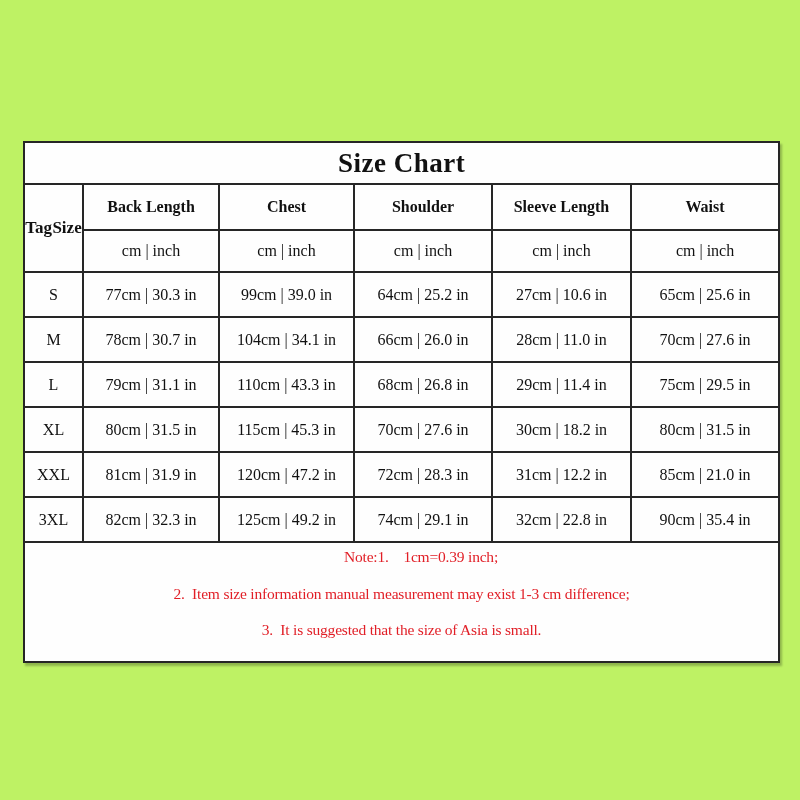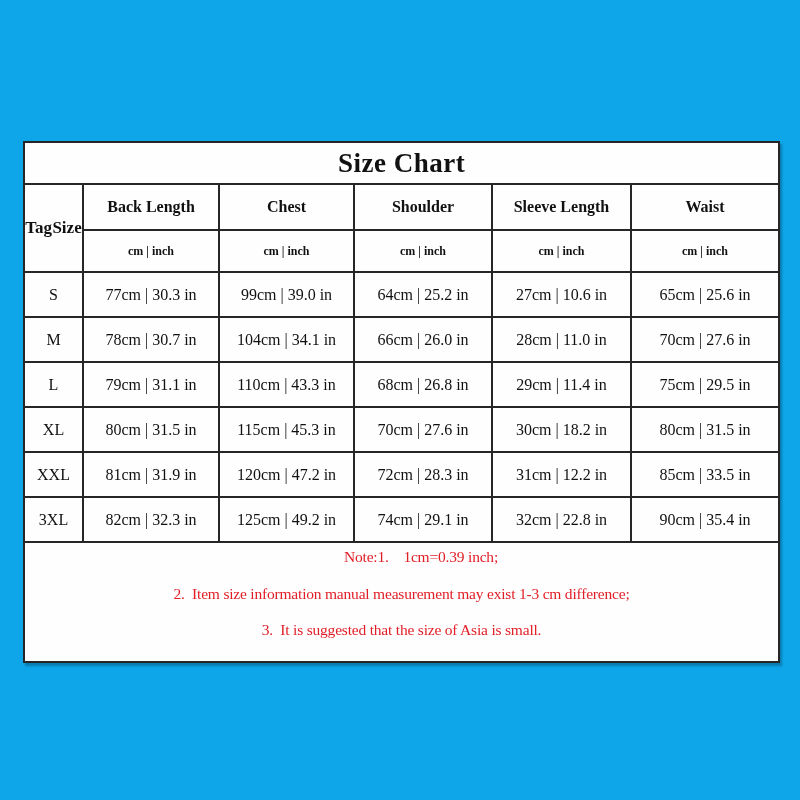--- a/index.html
+++ b/index.html
@@ -7,21 +7,21 @@
     padding: 0;
     width: 800px;
     height: 800px;
     background: #ffffff;
     font-family: "Liberation Serif", serif;
   }
   .stage {
     position: relative;
     width: 800px;
     height: 800px;
-    background: #0ea5e9;
+    background: #bef264;
     overflow: hidden;
   }
   table.size-chart {
     position: absolute;
     left: 23px;
     top: 141px;
     width: 755px;
     border-collapse: collapse;
     table-layout: fixed;
     background: #fefefe;
@@ -52,22 +52,22 @@
     align-items: center;
     height: 84px;
   }
   td.col-head {
     height: 44px;
     font-size: 16px;
     font-weight: bold;
   }
   td.unit-head {
     height: 40px;
-    font-size: 12px;
-    font-weight: bold;
+    font-size: 16px;
+    font-weight: normal;
   }
   tr.data-row td {
     height: 43px;
     font-size: 16px;
     font-weight: normal;
   }
   td.size-cell {
     font-size: 16px;
   }
   td.notes-cell {
@@ -152,21 +152,21 @@
         <td>70cm | 27.6 in</td>
         <td>30cm | 18.2 in</td>
         <td>80cm | 31.5 in</td>
       </tr>
       <tr class="data-row">
         <td class="size-cell">XXL</td>
         <td>81cm | 31.9 in</td>
         <td>120cm | 47.2 in</td>
         <td>72cm | 28.3 in</td>
         <td>31cm | 12.2 in</td>
-        <td>85cm | 33.5 in</td>
+        <td>85cm | 21.0 in</td>
       </tr>
       <tr class="data-row">
         <td class="size-cell">3XL</td>
         <td>82cm | 32.3 in</td>
         <td>125cm | 49.2 in</td>
         <td>74cm | 29.1 in</td>
         <td>32cm | 22.8 in</td>
         <td>90cm | 35.4 in</td>
       </tr>
       <tr>

